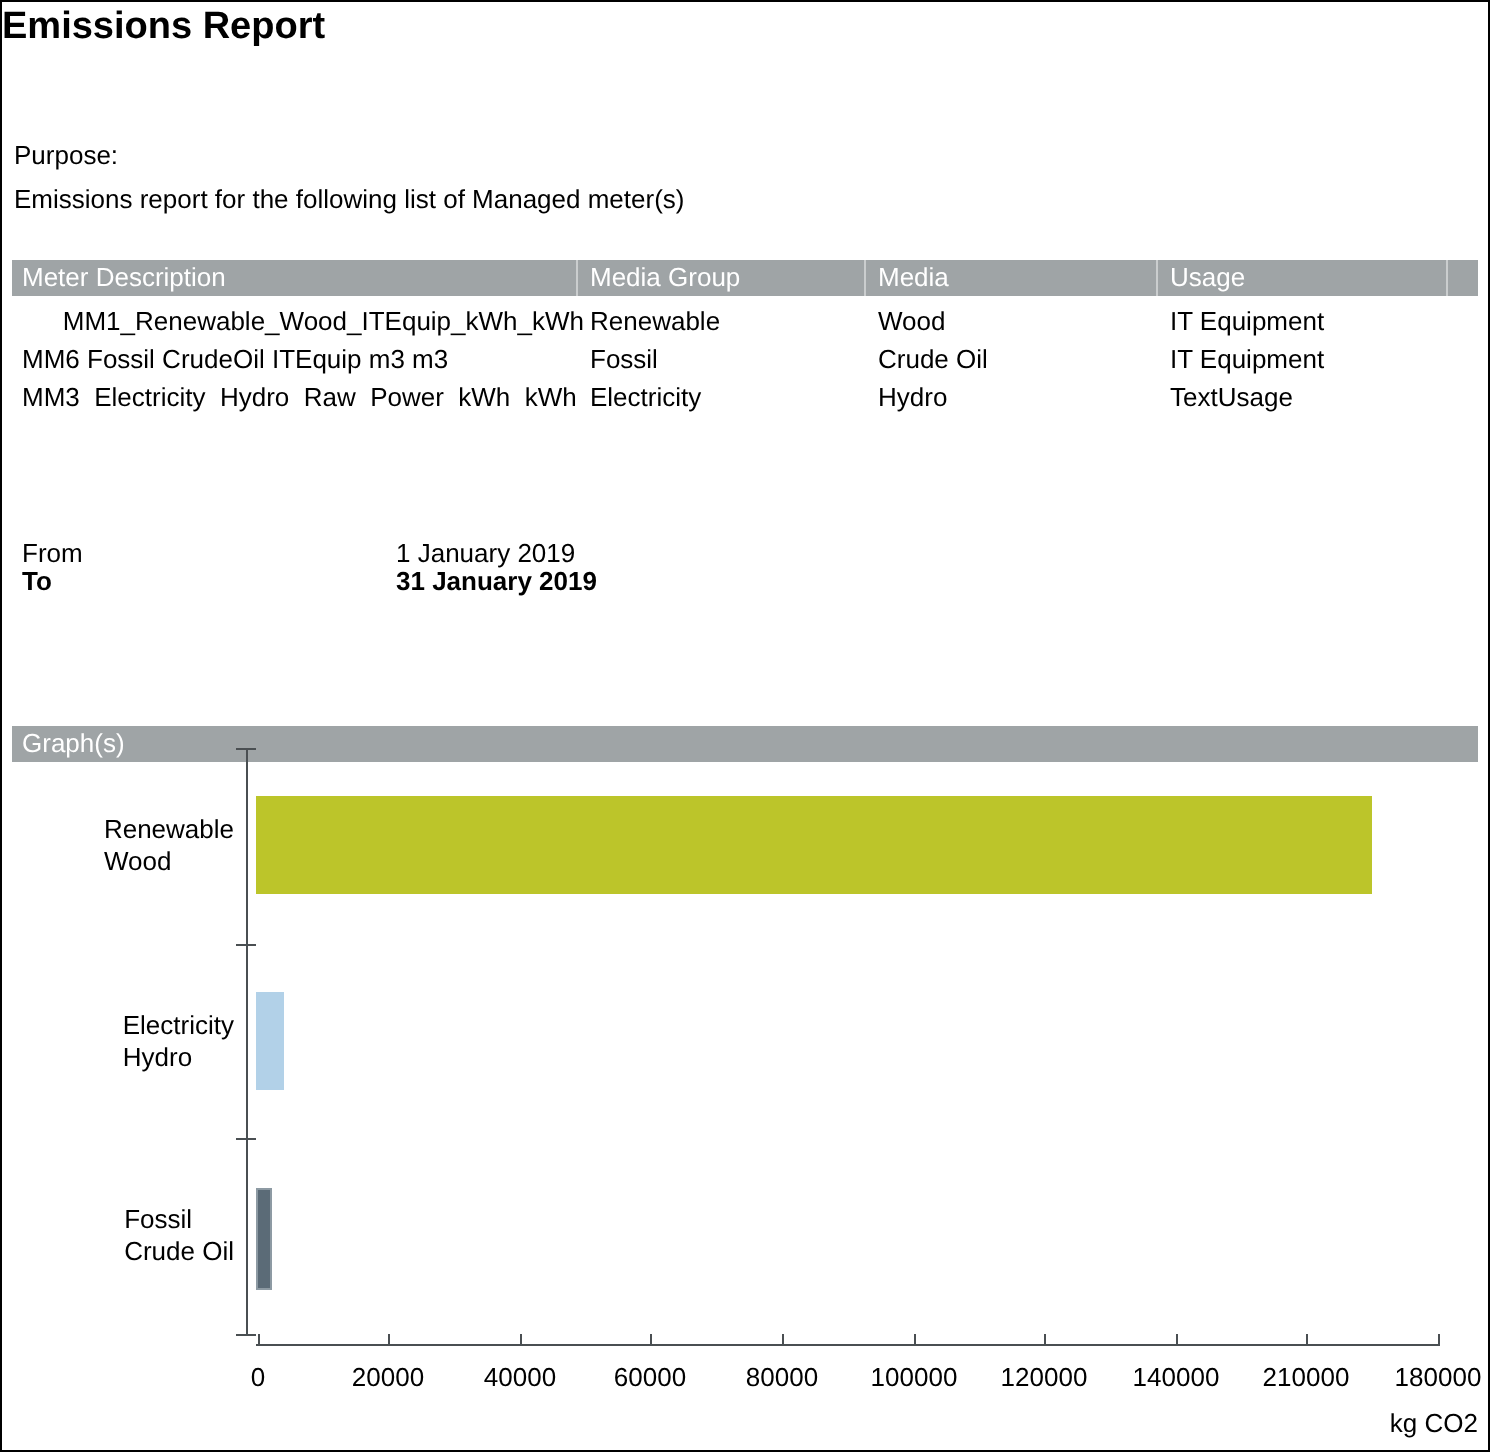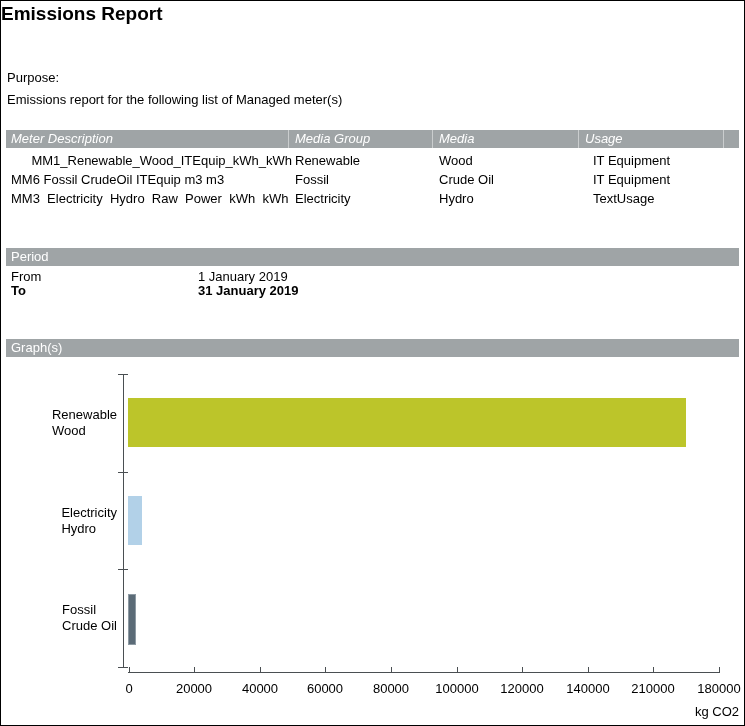--- a/index.html
+++ b/index.html
@@ -21,21 +21,21 @@
   .graphs-header{top:338px;}
   .hcol{position:absolute;top:0;}
   .h1{left:5px;} .h2{left:289px;} .h3{left:433px;} .h4{left:579px;}
   .col-sep{position:absolute;top:0;width:1px;height:18px;background:rgba(255,255,255,0.45);}
 
   .trow{position:absolute;left:0;width:743px;height:19px;font-size:13px;line-height:19px;}
   .r0{top:150px;text-align:right;} .r1{top:169px;} .r2{top:188px;}
   .c1{position:absolute;left:10px;width:281px;white-space:pre;overflow:hidden;}
   .c2{position:absolute;left:294px;white-space:nowrap;}
   .c3{position:absolute;left:438px;white-space:nowrap;}
-  .c4{position:absolute;left:584px;white-space:nowrap;margin-left:8px;}
+  .c4{position:absolute;left:584px;white-space:nowrap;}
 
   .kv{position:absolute;font-size:13px;line-height:15px;}
   .kv-label{position:absolute;left:10px;}
   .kv-value{position:absolute;left:197px;}
   .from-row{top:268px;left:0;width:743px;height:16px;}
   .to-row{top:282px;left:0;width:743px;height:16px;font-weight:bold;}
 
   .axisline{position:absolute;background:#4a4f52;}
   .chartbar{position:absolute;}
   .ycat{position:absolute;display:flex;align-items:center;justify-content:flex-end;
@@ -48,21 +48,21 @@
 </head>
 <body>
 
 <div class="page">
 
   <div class="title">Emissions Report</div>
 
   <div class="purpose-label">Purpose:</div>
   <div class="purpose-text">Emissions report for the following list of Managed meter(s)</div>
 
-  <div class="section-bar meter-header" style="background: rgb(159, 164, 166); color: rgb(255, 255, 255); font-style: italic;">
+  <div class="section-bar meter-header" style="background: rgb(159, 164, 166); color: rgb(255, 255, 255);">
     <span class="hcol h1">Meter Description</span>
     <span class="hcol h2">Media Group</span>
     <span class="hcol h3">Media</span>
     <span class="hcol h4">Usage</span>
     <span class="col-sep" style="left:282px"></span>
     <span class="col-sep" style="left:426px"></span>
     <span class="col-sep" style="left:572px"></span>
     <span class="col-sep" style="left:717px"></span>
   </div>
 
@@ -78,33 +78,30 @@
     <span class="c3">Crude Oil</span>
     <span class="c4">IT Equipment</span>
   </div>
   <div class="trow r2">
     <span class="c1">MM3  Electricity  Hydro  Raw  Power  kWh  kWh</span>
     <span class="c2">Electricity</span>
     <span class="c3">Hydro</span>
     <span class="c4">TextUsage</span>
   </div>
 
-  <div class="section-bar period-header" style="background: rgb(159, 164, 166); color: rgb(255, 255, 255);">
-    <span class="bar-label">Period</span>
-  </div>
   <div class="kv from-row">
     <span class="kv-label">From</span>
     <span class="kv-value">1 January 2019</span>
   </div>
   <div class="kv to-row">
     <span class="kv-label">To</span>
     <span class="kv-value">31 January 2019</span>
   </div>
 
-  <div class="section-bar graphs-header" style="background: rgb(159, 164, 166); color: rgb(255, 255, 255);">
+  <div class="section-bar graphs-header" style="background: rgb(159, 164, 166); color: rgb(255, 255, 255); margin-top: 24px;">
     <span class="bar-label">Graph(s)</span>
   </div>
 
   <div class="xaxis-title">kg CO2</div>
 
 <div class="axisline" style="left: 122px; top: 373px; width: 1px; height: 293px;"></div>
     <div class="axisline" style="left: 127px; top: 671px; width: 592px; height: 1px;"></div>
     <div class="axisline" style="left: 117px; top: 373px; width: 10px; height: 1px;"></div>
     <div class="axisline" style="left: 117px; top: 471px; width: 10px; height: 1px;"></div>
     <div class="axisline" style="left: 117px; top: 568px; width: 10px; height: 1px;"></div>

